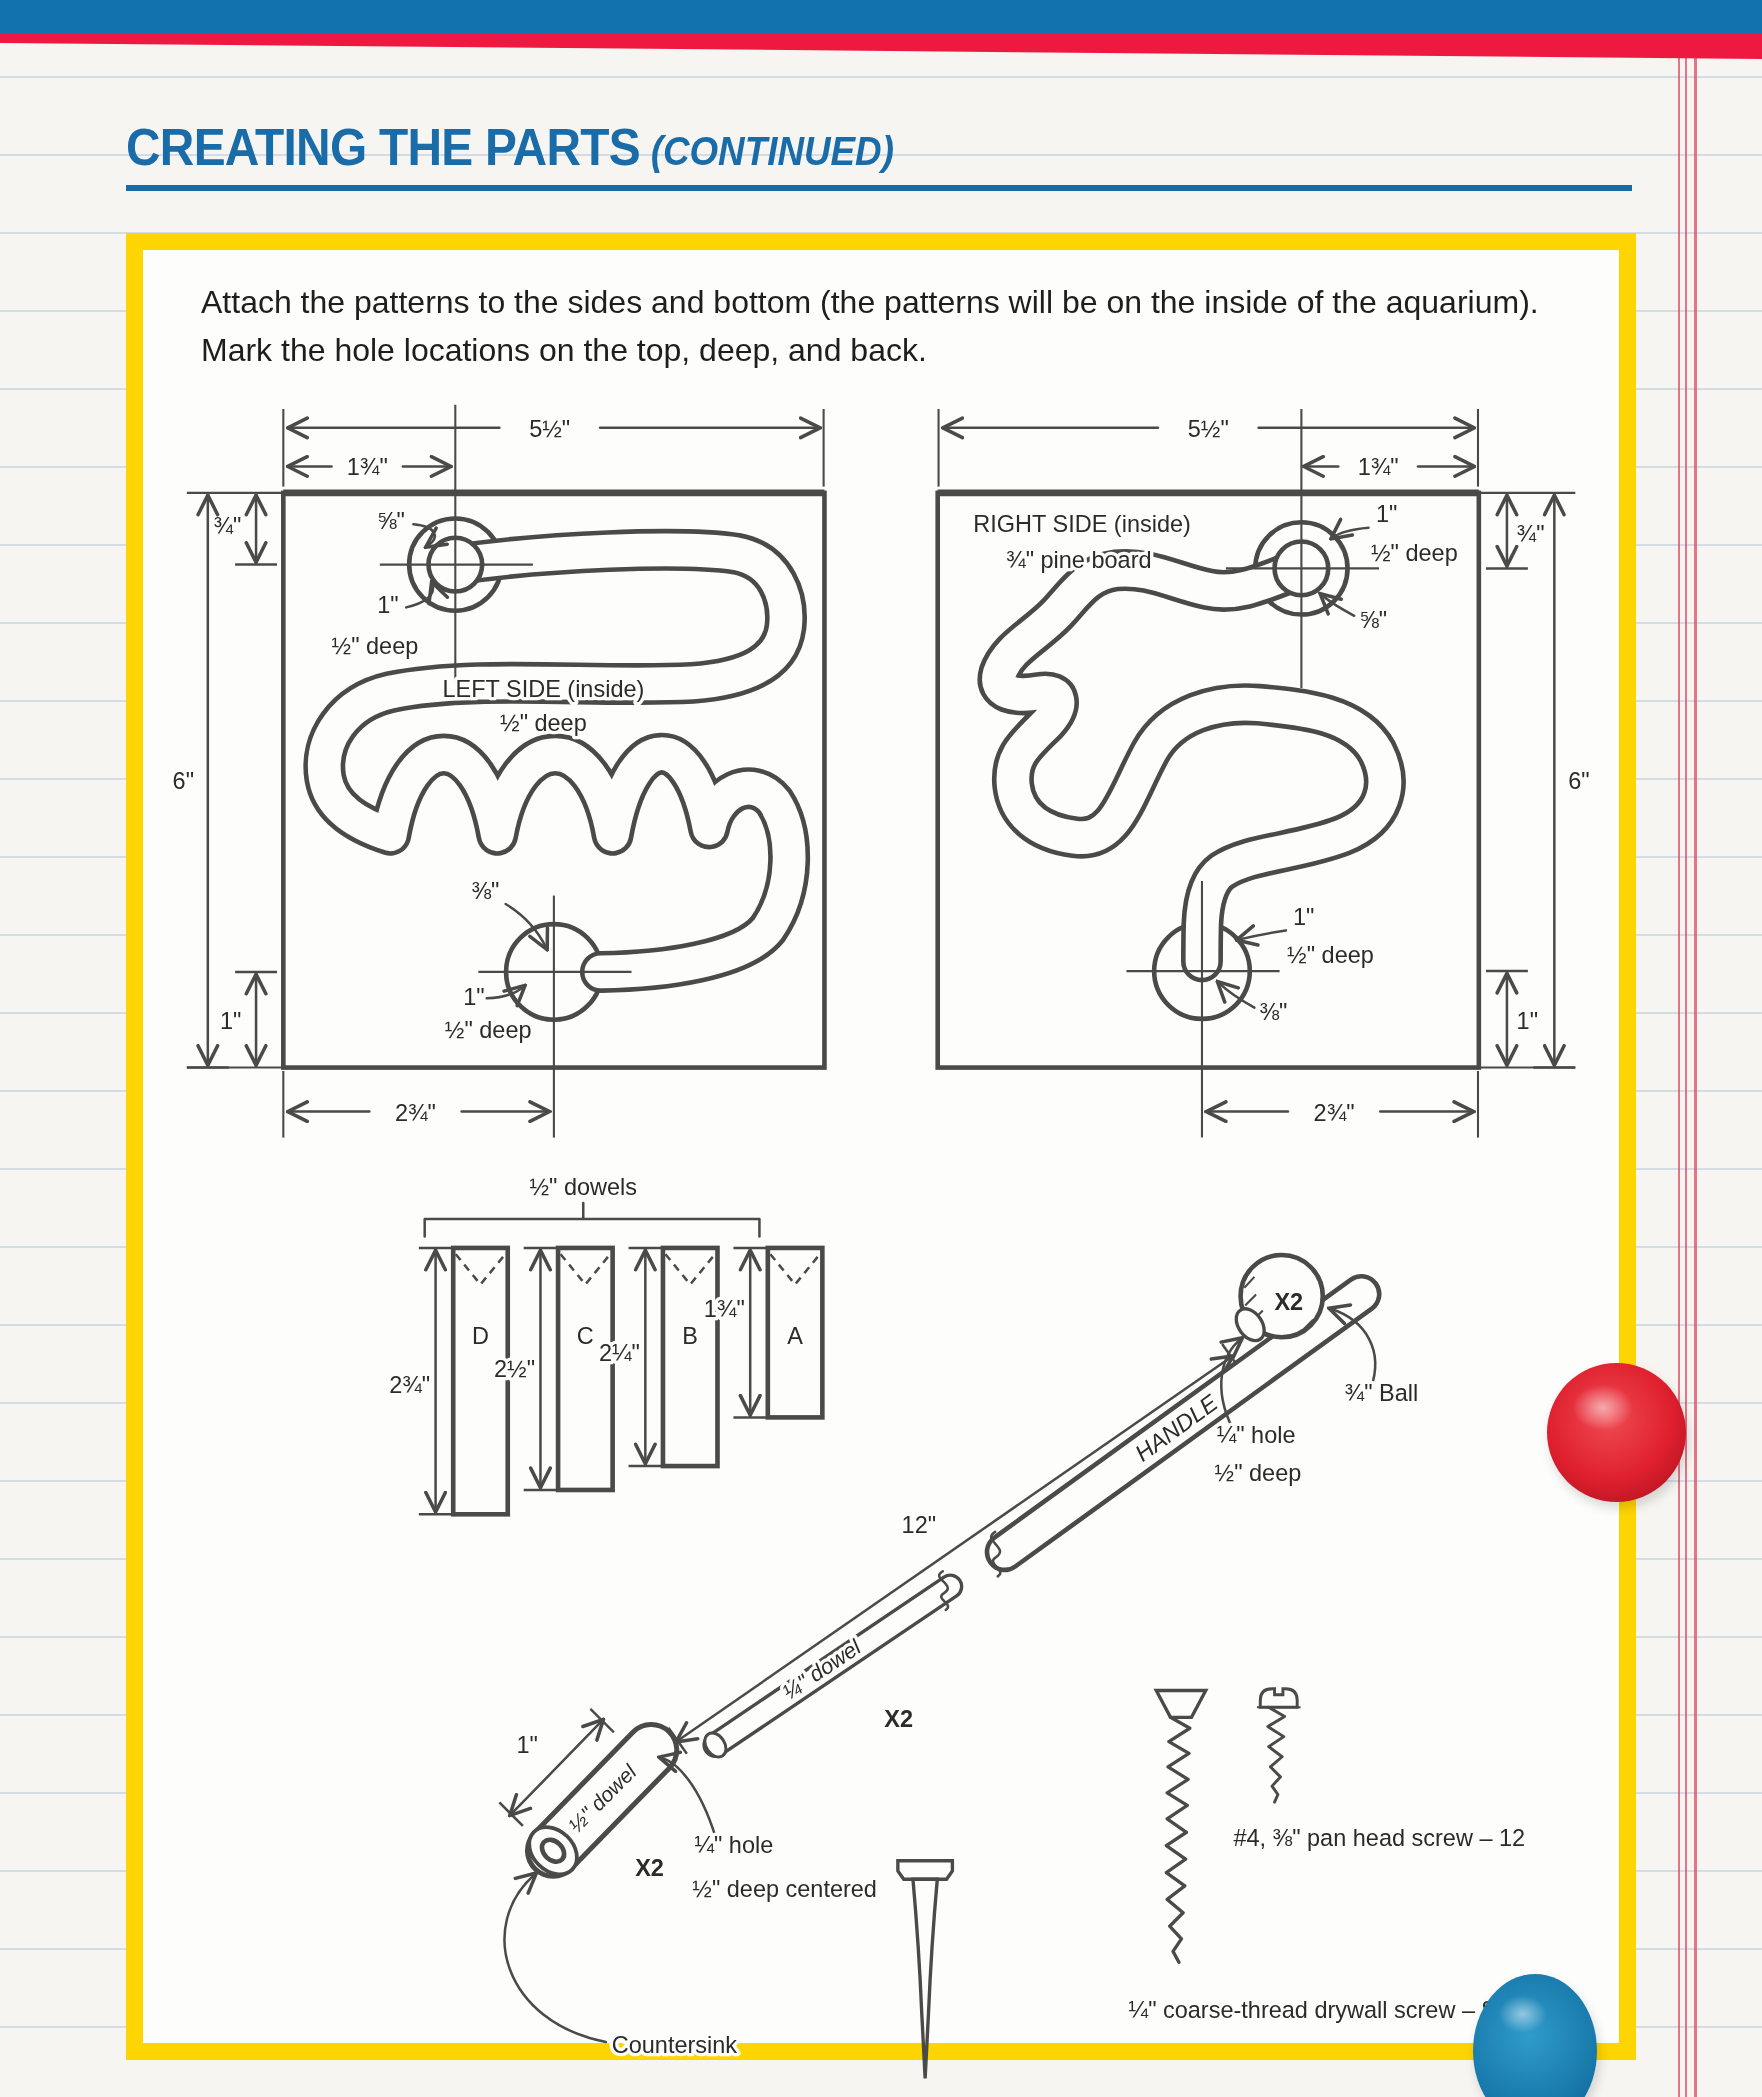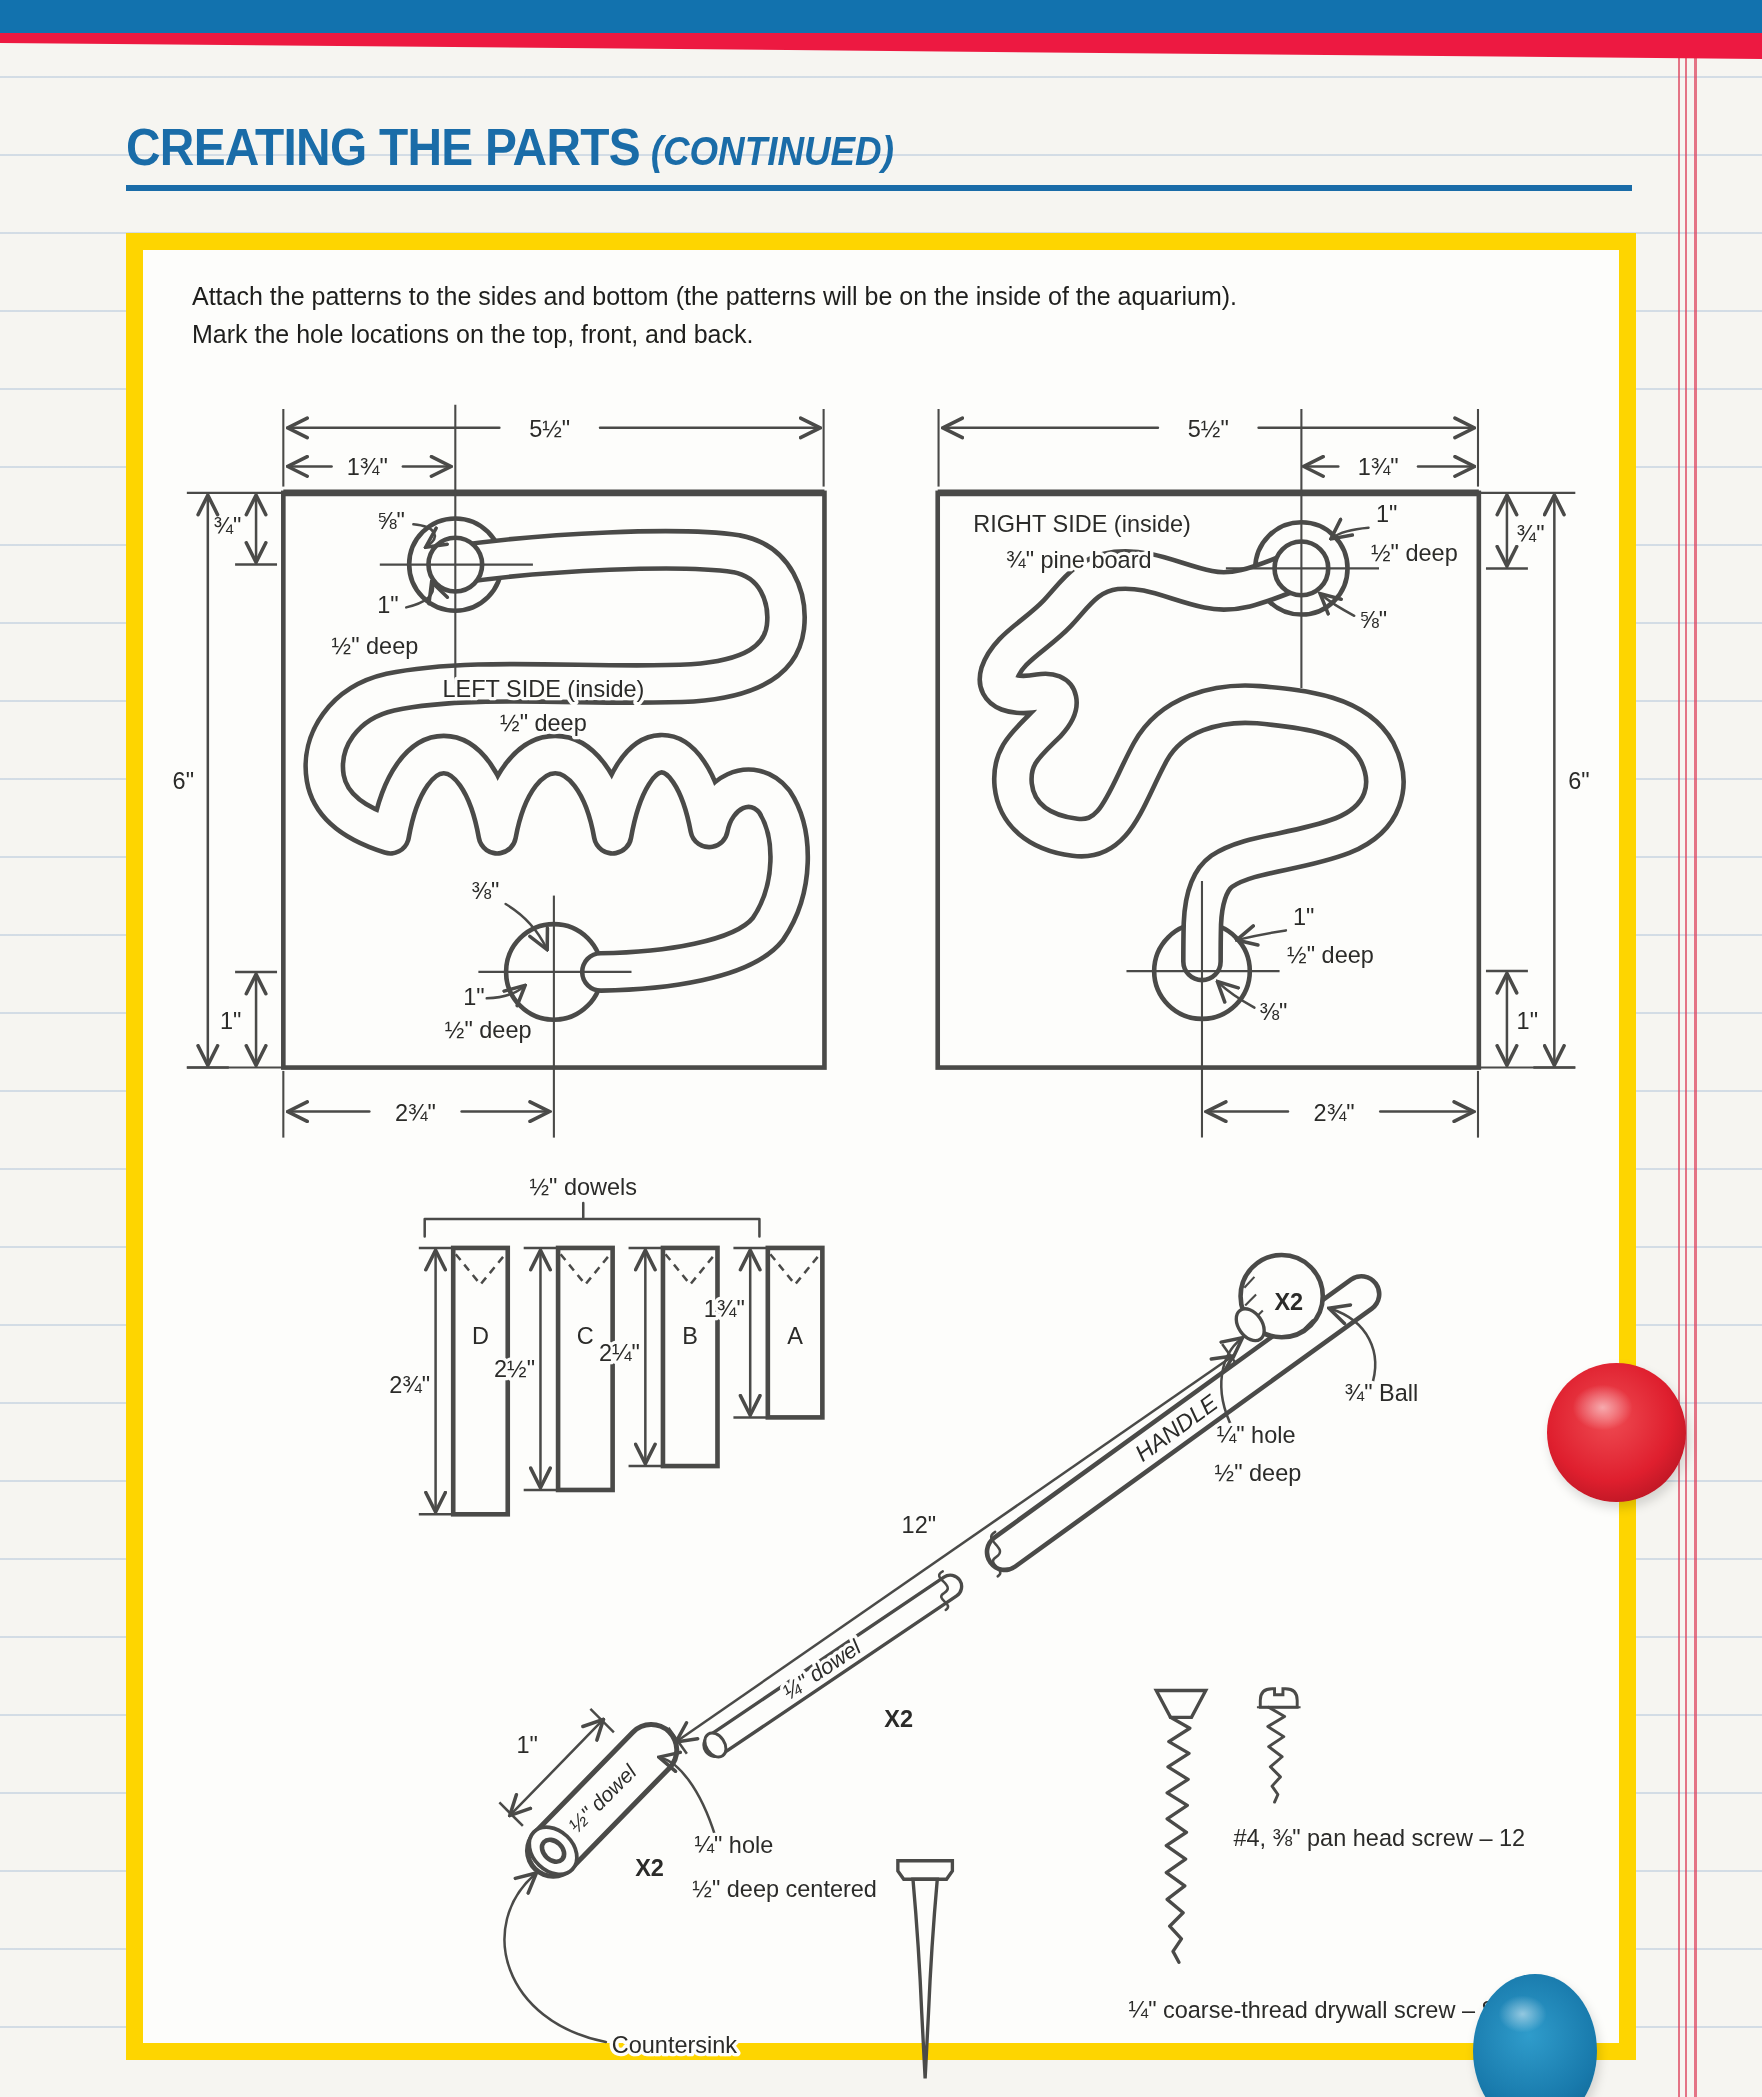--- a/index.html
+++ b/index.html
@@ -13,22 +13,22 @@
   .top-blue{position:absolute;left:0;top:0;width:1763px;height:34px;background:#1272ae;z-index:5;}
   .top-red{position:absolute;left:0;top:33px;width:1763px;height:26px;background:#ed1941;z-index:5;
     clip-path:polygon(0 0,100% 0,100% 100%,0 38%);}
   .title-wrap{position:absolute;left:126px;top:117px;z-index:6;white-space:nowrap;
     transform:scaleX(0.92);transform-origin:left center;}
   .title-main{font-size:52px;font-weight:bold;color:#1a6ca8;letter-spacing:-0.8px;}
   .title-sub{font-size:40px;font-weight:bold;font-style:italic;color:#1a6ca8;margin-left:11.7px;}
   .title-rule{position:absolute;left:126px;top:185px;width:1506px;height:5.9px;background:#1a6ca8;z-index:6;}
   .frame{position:absolute;left:126px;top:233px;width:1510px;height:1827px;box-sizing:border-box;
     border:17.6px solid #fed500;background:#fdfdfb;z-index:10;}
-  .intro{position:absolute;left:192px;top:278px;width:1393px;z-index:12;
-    font-size:25px;line-height:1.5;color:#1e1e1c;}
+  .intro{position:absolute;left:201px;top:278px;width:1393px;z-index:12;
+    font-size:32px;line-height:1.5;color:#1e1e1c;}
   .art{position:absolute;left:0;top:0;z-index:20;pointer-events:none;}
   .ball{position:absolute;border-radius:50%;z-index:30;}
   .ball-red{left:1547px;top:1363px;width:139px;height:139px;
     background:radial-gradient(50px 38px at 40% 32%,rgba(255,255,255,0.55),rgba(255,255,255,0) 60%),
                radial-gradient(circle at 45% 40%,#ef4b52 0%,#df1f2e 55%,#9e0f1c 100%);
     box-shadow:2.5px 5.9px 11px rgba(0,0,0,0.15);}
   .ball-blue{left:1473px;top:1974px;width:124px;height:154px;
     background:radial-gradient(40px 31px at 40% 26%,rgba(255,255,255,0.5),rgba(255,255,255,0) 60%),
                radial-gradient(circle at 45% 40%,#2f9ccb 0%,#1879ab 60%,#0d5c88 100%);
     box-shadow:2.5px 5.9px 11px rgba(0,0,0,0.15);}
@@ -63,21 +63,21 @@
 
   <div class="title-wrap">
     <span class="title-main">CREATING THE PARTS</span><span class="title-sub">(CONTINUED)</span>
   </div>
   <div class="title-rule"></div>
 
   <div class="frame"></div>
 
   <div class="intro">
     <div>Attach the patterns to the sides and bottom (the patterns will be on the inside of the aquarium).</div>
-    <div>Mark the hole locations on the top, front, and back.</div>
+    <div>Mark the hole locations on the top, deep, and back.</div>
   </div>
 
   <svg class="art" width="1763" height="2266" viewBox="0 0 4202 5402">
     <defs>
       <marker id="ah" viewBox="0 0 12 12" refX="10" refY="6" markerWidth="56" markerHeight="56" markerUnits="userSpaceOnUse" orient="auto-start-reverse">
         <path d="M1 1 L11 6 L1 11" fill="none" stroke="#4a4a48" stroke-width="1.8" stroke-linecap="round"></path>
       </marker>
     </defs>
 
     <g>

